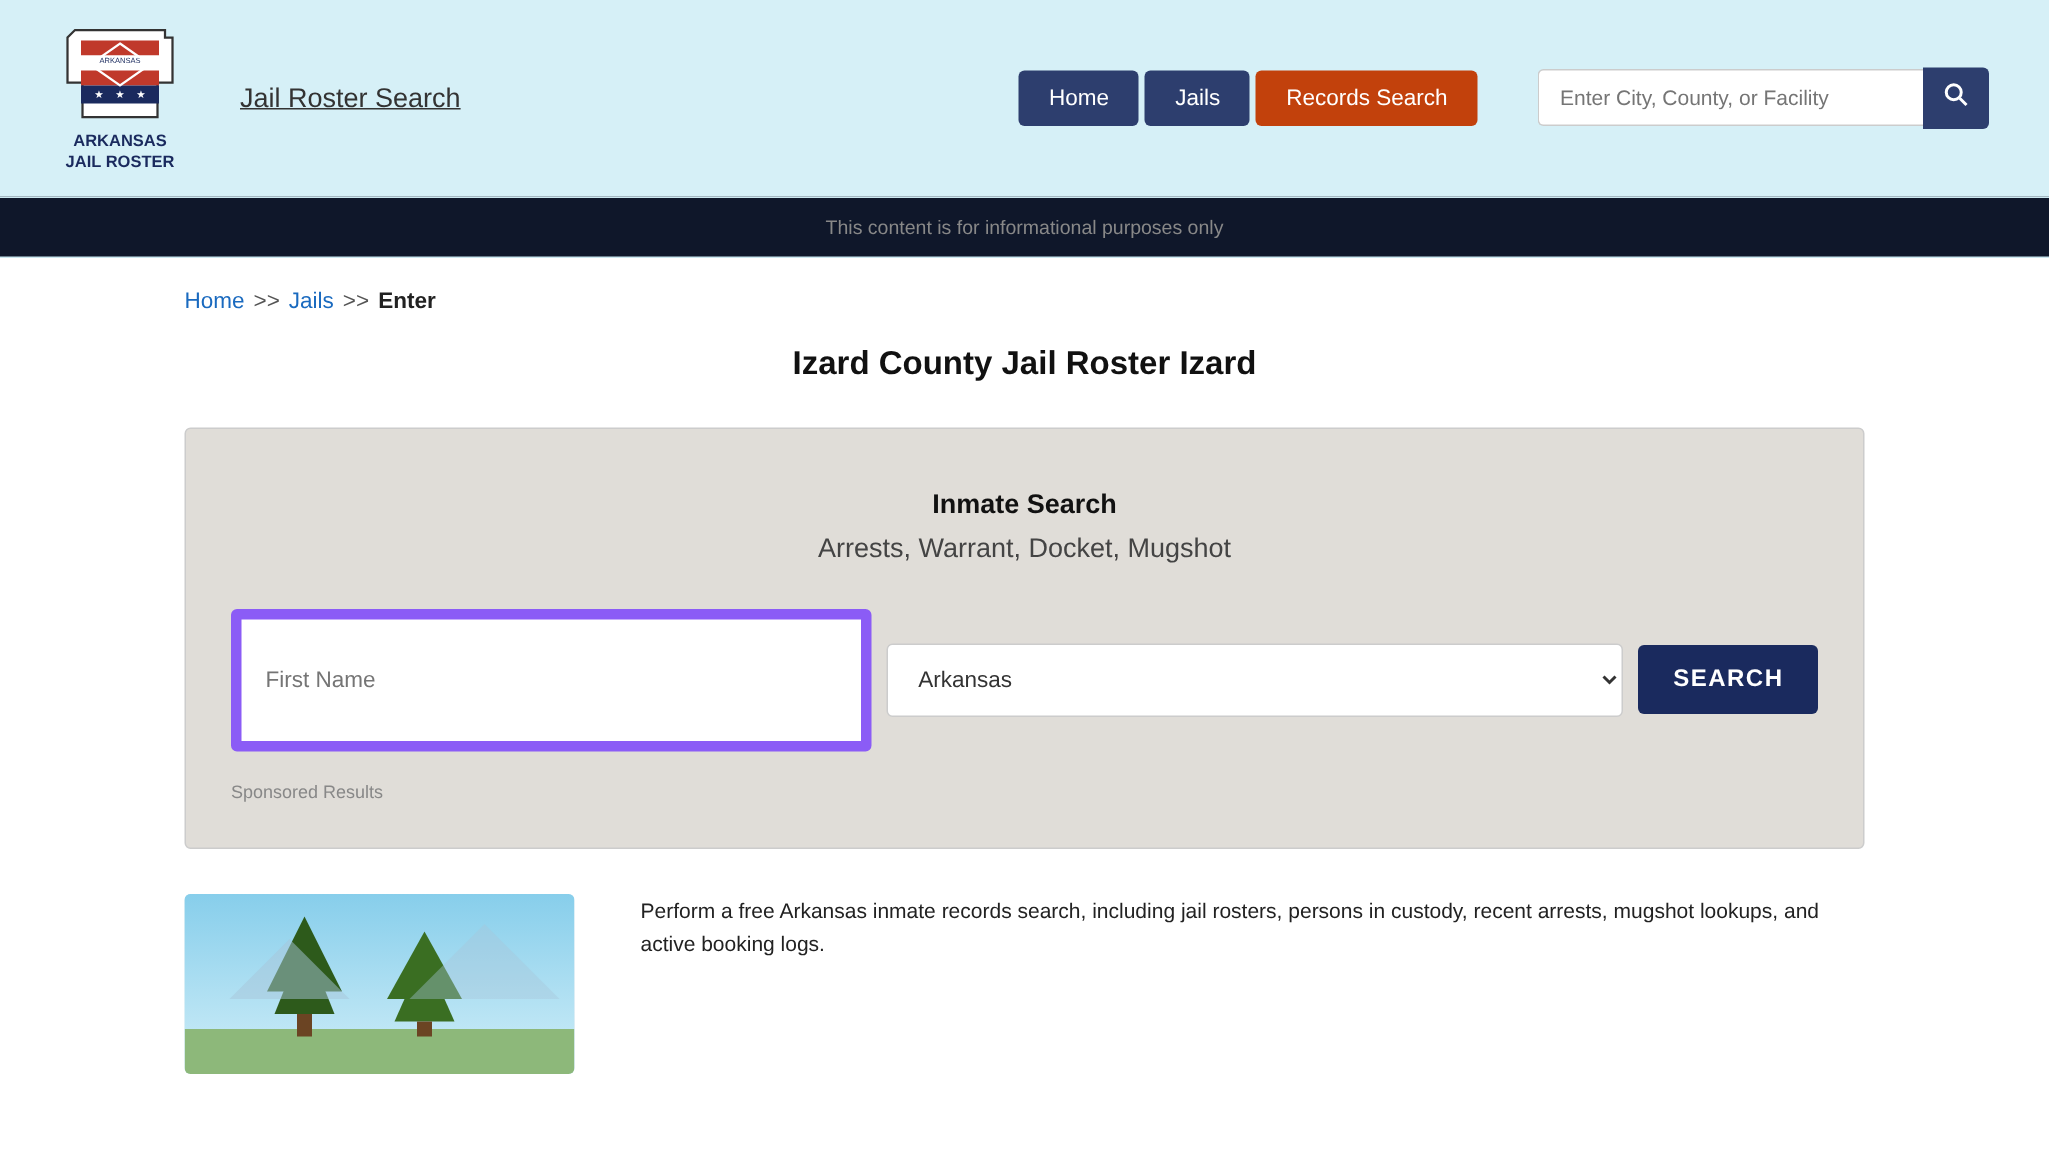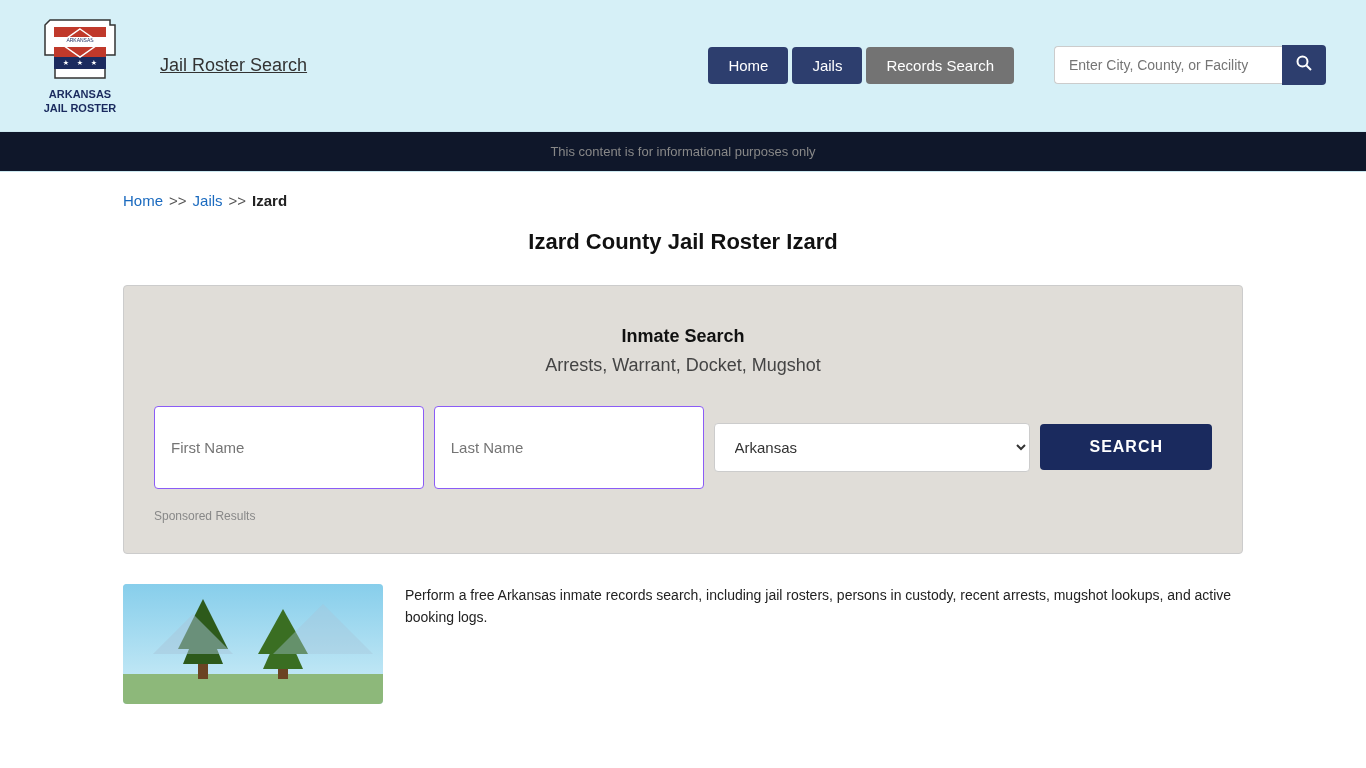--- a/index.html
+++ b/index.html
@@ -49,36 +49,36 @@
     }
     .nav-btn-home {
       background: #2d3e6e;
       color: #fff;
     }
     .nav-btn-jails {
       background: #2d3e6e;
       color: #fff;
     }
     .nav-btn-records {
-      background: #737373;
+      background: #c2410c;
       color: #fff;
     }
     .search-bar-area {
       display: flex;
       align-items: center;
       gap: 0;
       margin-left: 10px;
     }
     .search-bar-input {
       padding: 10px 14px;
       border: 1px solid #ccc;
       border-right: none;
       border-radius: 4px 0 0 4px;
       font-size: 14px;
-      width: 228px;
+      width: 257px;
       outline: none;
       color: #aaa;
     }
     .search-bar-btn {
       background: #2d3e6e;
       border: none;
       padding: 10px 14px;
       border-radius: 0 4px 4px 0;
       cursor: pointer;
       color: #fff;
@@ -149,21 +149,21 @@
       margin-bottom: 30px;
     }
     .inmate-search-form {
       display: flex;
       gap: 10px;
       align-items: center;
       margin-bottom: 20px;
     }
     .inmate-input {
       padding: 32px 16px;
-      border: 1px solid #8b5cf6;
+      border: 7px solid #8b5cf6;
       border-radius: 4px;
       font-size: 15px;
       flex: 1;
       outline: none;
       color: #aaa;
       background: #fff;
     }
     .inmate-select {
       padding: 14px 16px;
       border: 1px solid #ccc;
@@ -172,37 +172,37 @@
       flex: 1.2;
       outline: none;
       background: #fff;
       color: #333;
     }
     .inmate-search-btn {
       background: #1a2a5e;
       color: #fff;
       border: none;
       border-radius: 4px;
-      padding: 14px 49px;
+      padding: 14px 23px;
       font-size: 16px;
       font-weight: bold;
       cursor: pointer;
       letter-spacing: 1px;
       flex: 0 0 auto;
     }
     .sponsored-label {
       font-size: 12px;
       color: #888;
       margin-top: 4px;
     }
 
     
     .bottom-section {
       display: flex;
-      gap: 22px;
+      gap: 44px;
       align-items: flex-start;
     }
     .bottom-image {
       width: 260px;
       height: 120px;
       background: linear-gradient(135deg, #a8d8ea 0%, #e8f7fb 50%, #b8d8e8 100%);
       border-radius: 4px;
       flex-shrink: 0;
       overflow: hidden;
       position: relative;
@@ -269,32 +269,31 @@
   <span>This content is for informational purposes only</span>
 </div>
 
 <div class="main-content">
 
   <div class="breadcrumb">
     <a href="#">Home</a>
     <span class="sep">&gt;&gt;</span>
     <a href="#">Jails</a>
     <span class="sep">&gt;&gt;</span>
-    <span class="current">Izard</span>
+    <span class="current">Enter</span>
   </div>
 
   <h1 class="page-heading">Izard County Jail Roster Izard</h1>
 
   <div class="inmate-search-box">
     <div class="inmate-search-title">Inmate Search</div>
     <div class="inmate-search-subtitle">Arrests, Warrant, Docket, Mugshot</div>
 
     <div class="inmate-search-form">
       <input type="text" class="inmate-input" placeholder="First Name" style="">
-      <input type="text" class="inmate-input" placeholder="Last Name" style="">
       <select class="inmate-select">
         <option>Arkansas</option>
       </select>
       <button class="inmate-search-btn">SEARCH</button>
     </div>
 
     <div class="sponsored-label">Sponsored Results</div>
   </div>
 
   <div class="bottom-section">

